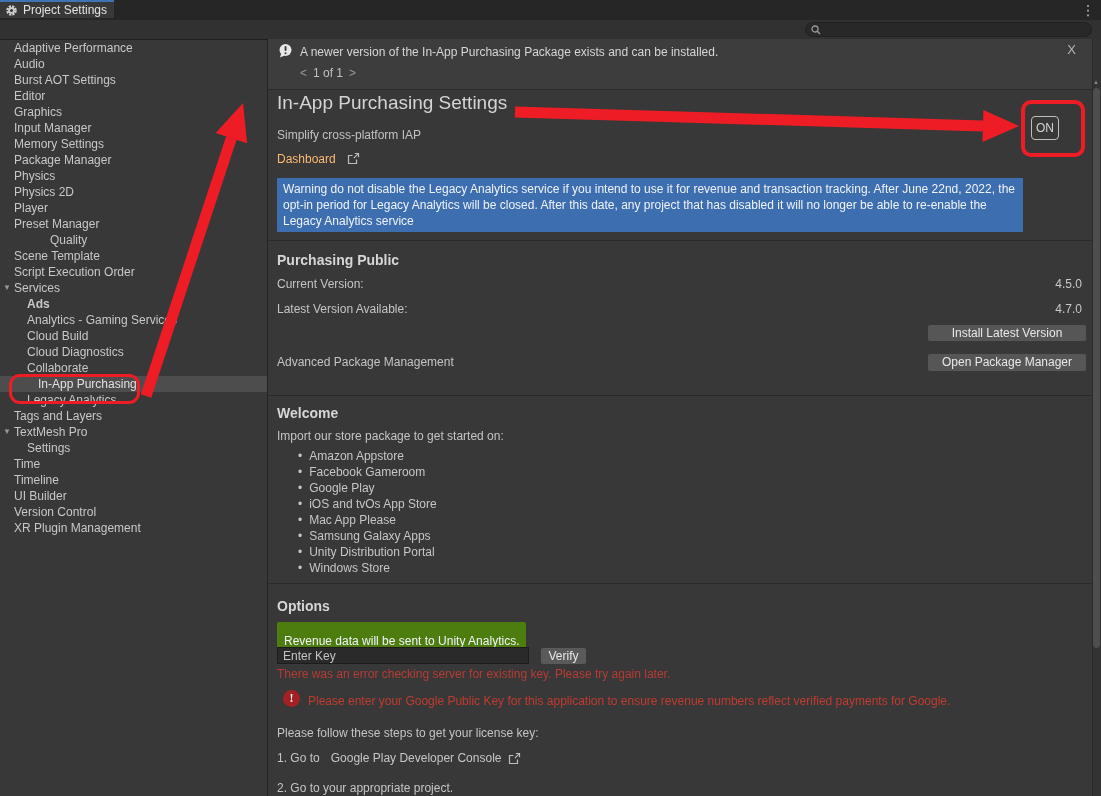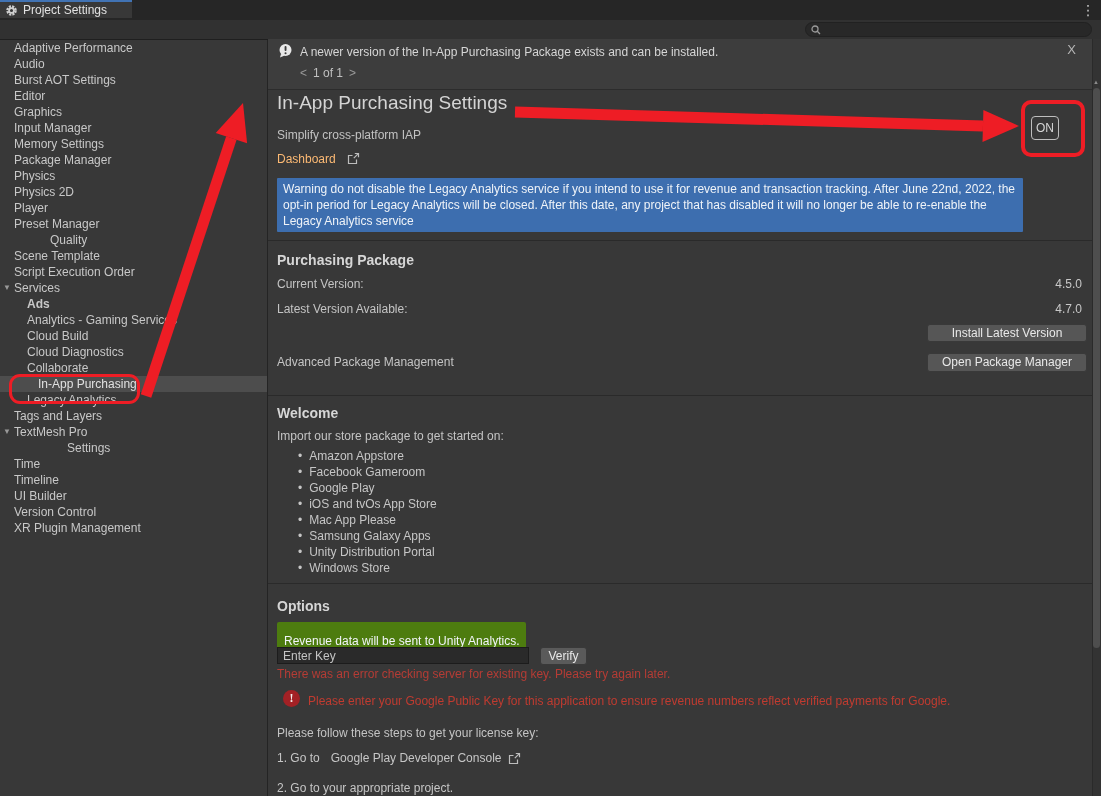--- a/index.html
+++ b/index.html
@@ -3,21 +3,21 @@
 <meta charset="utf-8">
 <style>
   html,body{margin:0;padding:0;background:#1e1e1e;}
   #root{
     position:relative;width:1101px;height:796px;overflow:hidden;
     background:#383838;font-family:"Liberation Sans",sans-serif;
     -webkit-font-smoothing:antialiased;color:#C6C6C6;font-size:12px;
   }
   
   .titlebar{position:absolute;left:0;top:0;width:1101px;height:20px;background:#262626;}
-  .tab{position:absolute;left:0;top:0;width:132px;height:18px;background:#383838;
+  .tab{position:absolute;left:0;top:0;width:114px;height:18px;background:#383838;
        border-top:2px solid #4173B4;display:flex;align-items:center;gap:5px;padding-left:5px;box-sizing:border-box;}
   .tab-label{color:#E2E2E2;font-size:12px;}
   .kebab{position:absolute;right:6px;top:1px;color:#C9C9C9;font-size:14px;letter-spacing:0;line-height:18px;cursor:pointer;}
   
   .toolbar{position:absolute;left:0;top:20px;width:1101px;height:19px;background:#313131;border-bottom:1px solid #1f1f1f;}
   .searchbox{position:absolute;left:805px;top:2px;width:287px;height:15px;background:#282828;
              border:1px solid #212121;border-radius:8px;display:flex;align-items:center;padding-left:5px;box-sizing:border-box;}
   .searchbox input{background:transparent;border:none;outline:none;color:#CECECE;font-size:11px;width:250px;
                    font-family:"Liberation Sans",sans-serif;margin-left:4px;}
   
@@ -116,21 +116,21 @@
       <div class="side-item" style="padding-left: 14px;"><span class="tri">▼</span><span>Services</span></div>
       <div class="side-item" style="padding-left: 27px; font-weight: bold;"><span>Ads</span></div>
       <div class="side-item" style="padding-left: 27px;"><span>Analytics - Gaming Services</span></div>
       <div class="side-item" style="padding-left: 27px;"><span>Cloud Build</span></div>
       <div class="side-item" style="padding-left: 27px;"><span>Cloud Diagnostics</span></div>
       <div class="side-item" style="padding-left: 27px;"><span>Collaborate</span></div>
       <div class="side-item selected" style="padding-left: 38px;"><span>In-App Purchasing</span></div>
       <div class="side-item" style="padding-left: 27px;"><span>Legacy Analytics</span></div>
       <div class="side-item" style="padding-left: 14px;"><span>Tags and Layers</span></div>
       <div class="side-item" style="padding-left: 14px;"><span class="tri">▼</span><span>TextMesh Pro</span></div>
-      <div class="side-item" style="padding-left: 27px; margin-left: 40px;"><span>Settings</span></div>
+      <div class="side-item" style="padding-left: 27px;"><span>Settings</span></div>
       <div class="side-item" style="padding-left: 14px;"><span>Time</span></div>
       <div class="side-item" style="padding-left: 14px;"><span>Timeline</span></div>
       <div class="side-item" style="padding-left: 14px;"><span>UI Builder</span></div>
       <div class="side-item" style="padding-left: 14px;"><span>Version Control</span></div>
       <div class="side-item" style="padding-left: 14px;"><span>XR Plugin Management</span></div>
     </div>
 
   <div class="main">
 
     <div class="banner">
@@ -160,21 +160,21 @@
         <path d="M9.5 7.5 V11.5 H1.5 V3.5 H5.5"></path>
         <path d="M6.8 6.2 L11.3 1.7"></path>
         <path d="M7.8 1.5 H11.5 V5.2"></path>
       </svg>
     </div>
 
     <div class="warnbox">Warning do not disable the Legacy Analytics service if you intend to use it for revenue and transaction tracking. After June 22nd, 2022, the opt-in period for Legacy Analytics will be closed. After this date, any project that has disabled it will no longer be able to re-enable the Legacy Analytics service</div>
 
     <div class="divider" style="top:201px"></div>
 
-    <div class="sec-head" style="top:213px">Purchasing Package</div>
+    <div class="sec-head" style="top:213px">Purchasing Public</div>
     <div class="lbl" style="top:238px">Current Version:</div>
     <div class="val" style="top:238px">4.5.0</div>
     <div class="lbl" style="top:263px">Latest Version Available:</div>
     <div class="val" style="top:263px">4.7.0</div>
     <div class="btn" style="left:659px;top:285px;width:160px;height:18px;line-height:16px">Install Latest Version</div>
     <div class="lbl" style="top:316px">Advanced Package Management</div>
     <div class="btn" style="left:659px;top:314px;width:160px;height:19px;line-height:17px">Open Package Manager</div>
 
     <div class="divider" style="top:356px"></div>
 

